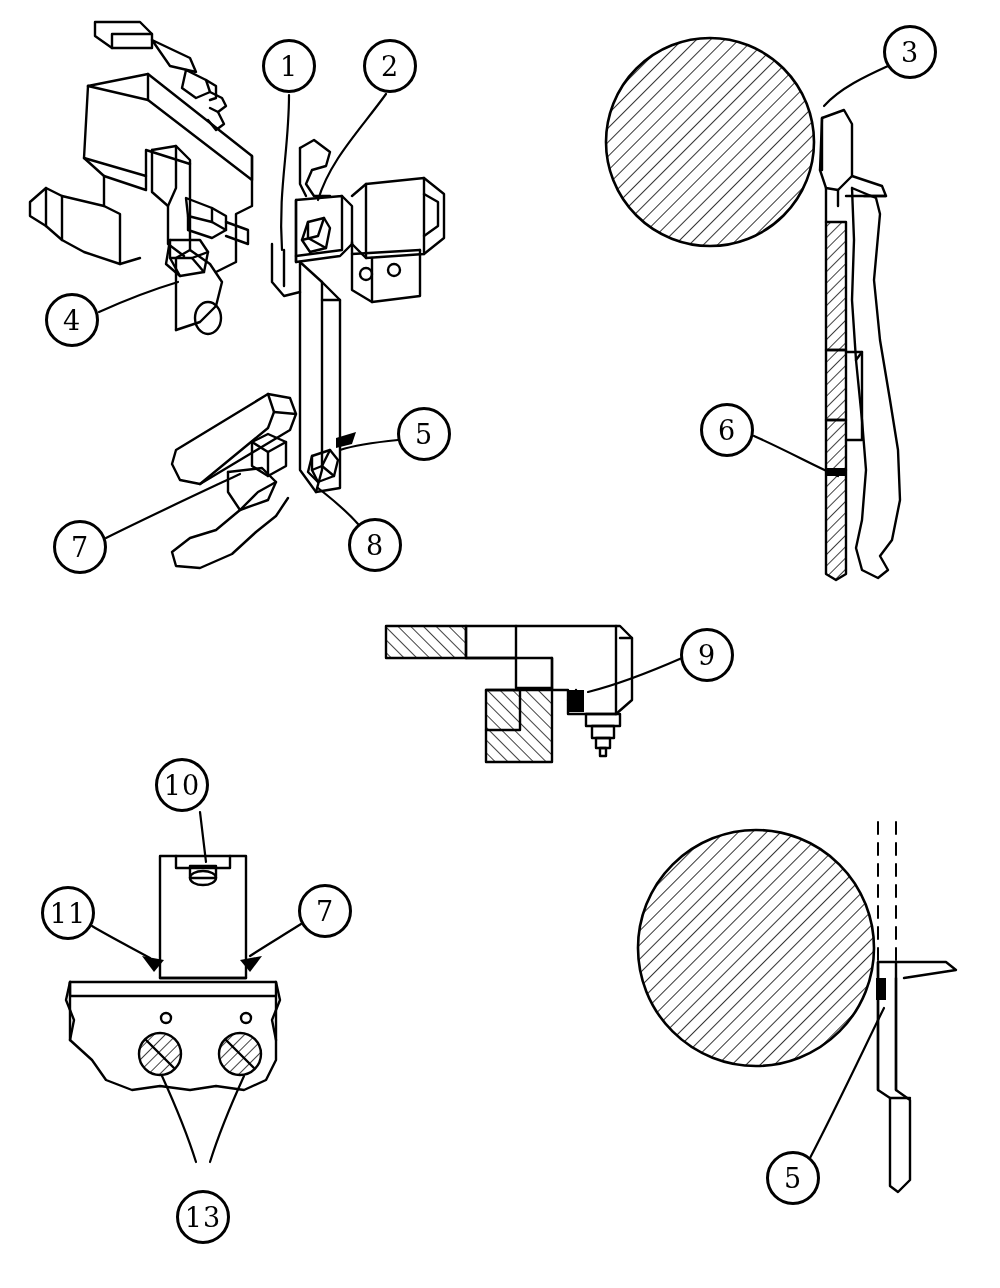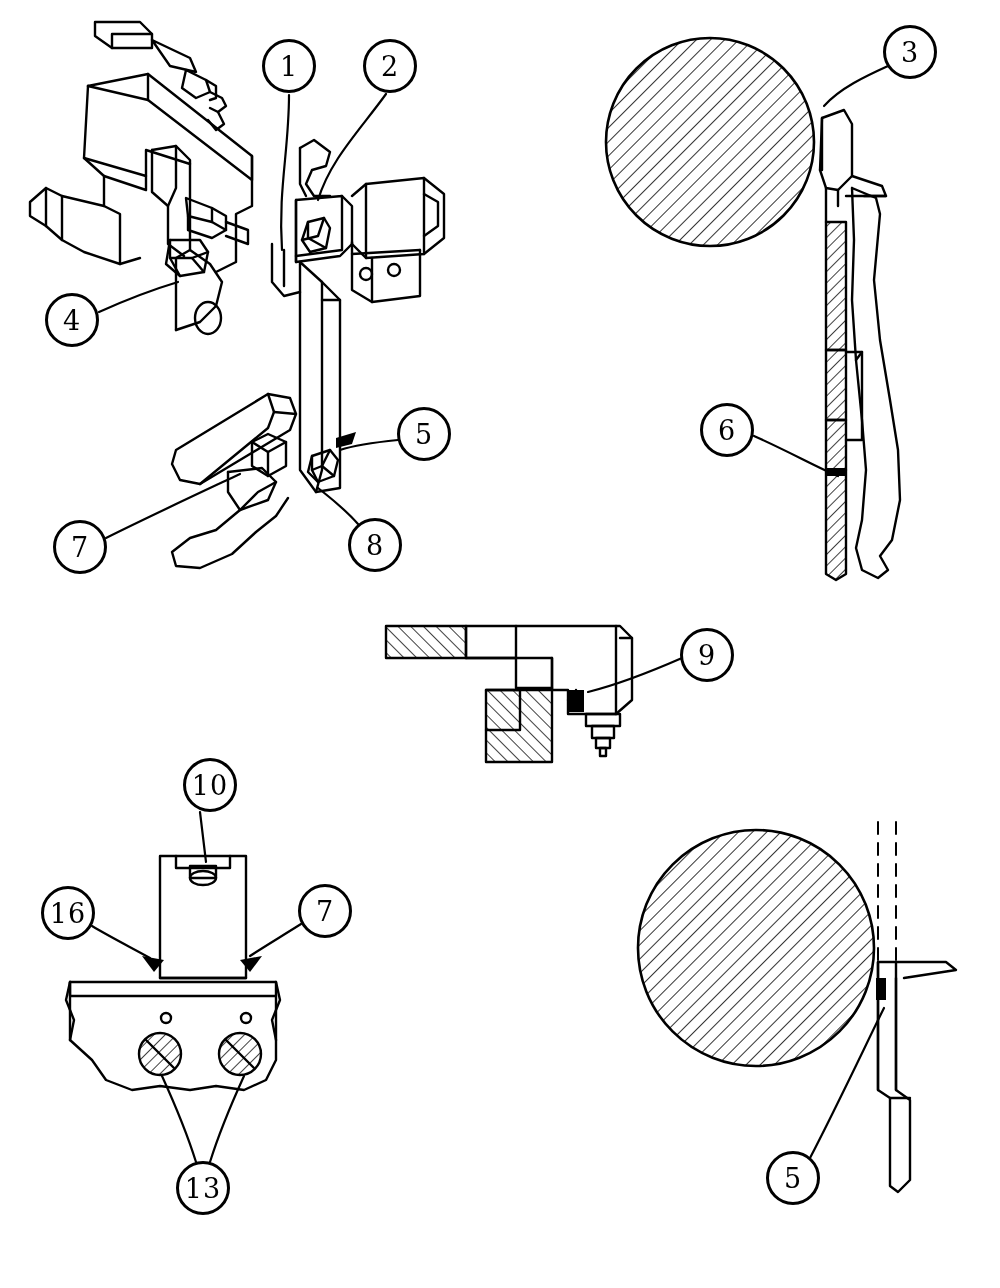--- a/index.html
+++ b/index.html
@@ -264,29 +264,29 @@
   </div>
   <div class="callout" style="left:80px; top:547px;">
     <span>7</span>
   </div>
   <div class="callout" style="left:375px; top:545px;">
     <span>8</span>
   </div>
   <div class="callout" style="left:707px; top:655px;">
     <span>9</span>
   </div>
-  <div class="callout" style="left:210px; top:785px;">
+  <div class="callout" style="left:182px; top:785px;">
     <span>10</span>
   </div>
   <div class="callout" style="left:68px; top:913px;">
-    <span>16</span>
+    <span>11</span>
   </div>
   <div class="callout" style="left:325px; top:911px;">
     <span>7</span>
   </div>
-  <div class="callout" style="left:203px; top:1188px;">
+  <div class="callout" style="left:203px; top:1217px;">
     <span>13</span>
   </div>
   <div class="callout" style="left:793px; top:1178px;">
     <span>5</span>
   </div>
 
 </div>
 
 </body></html>

